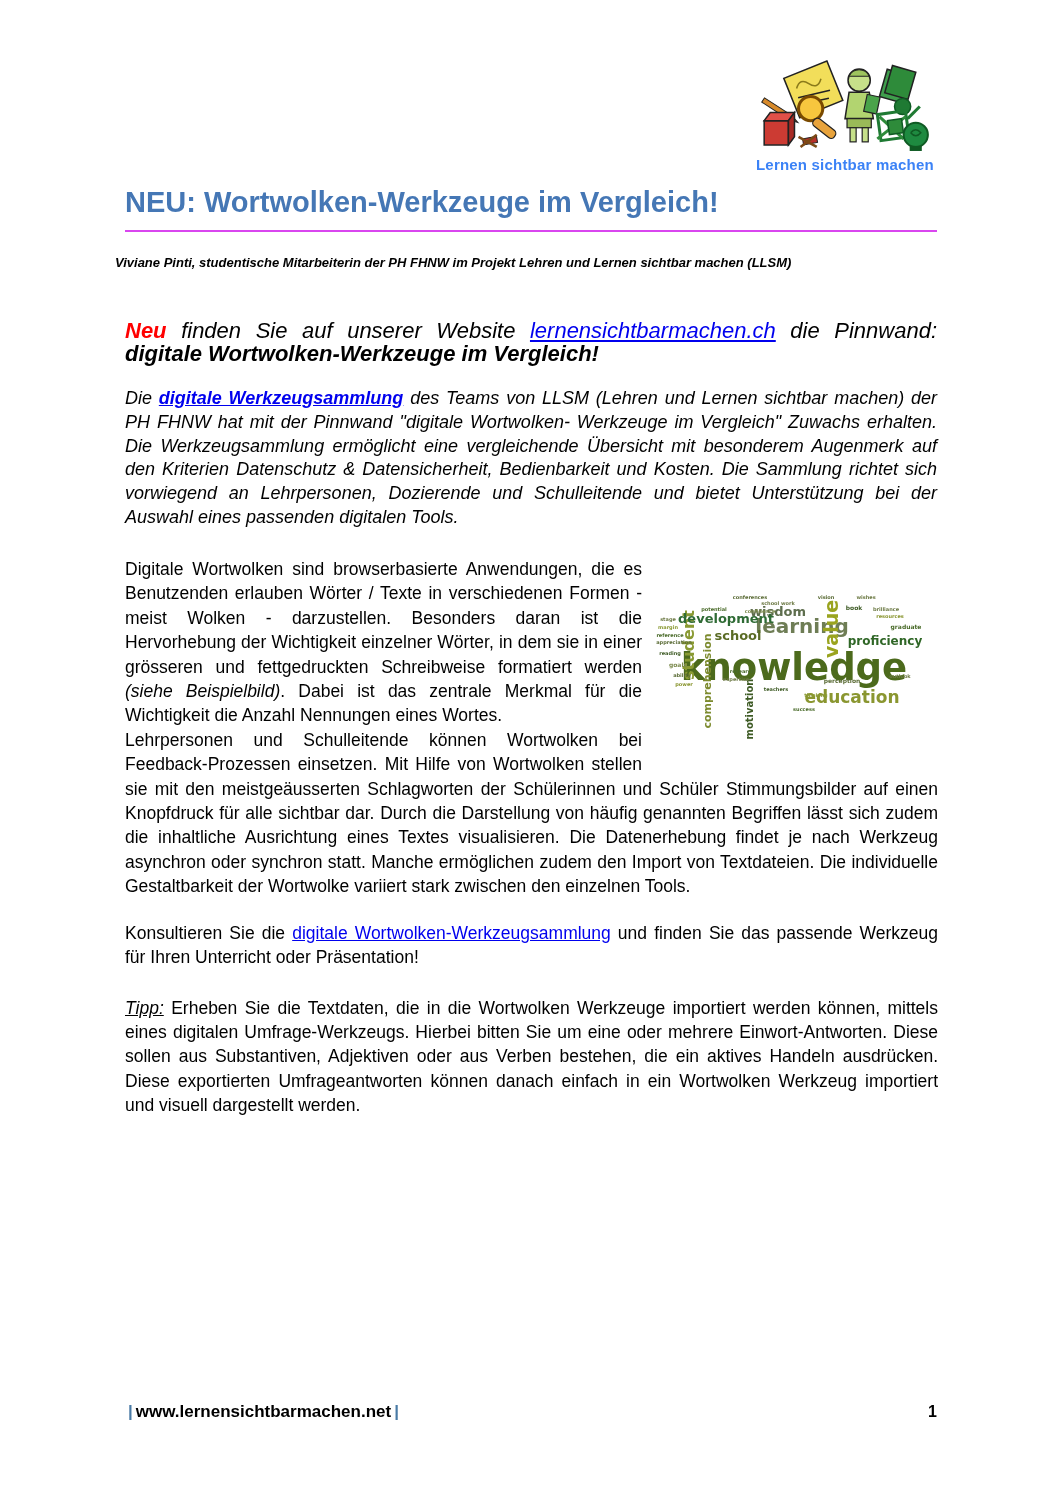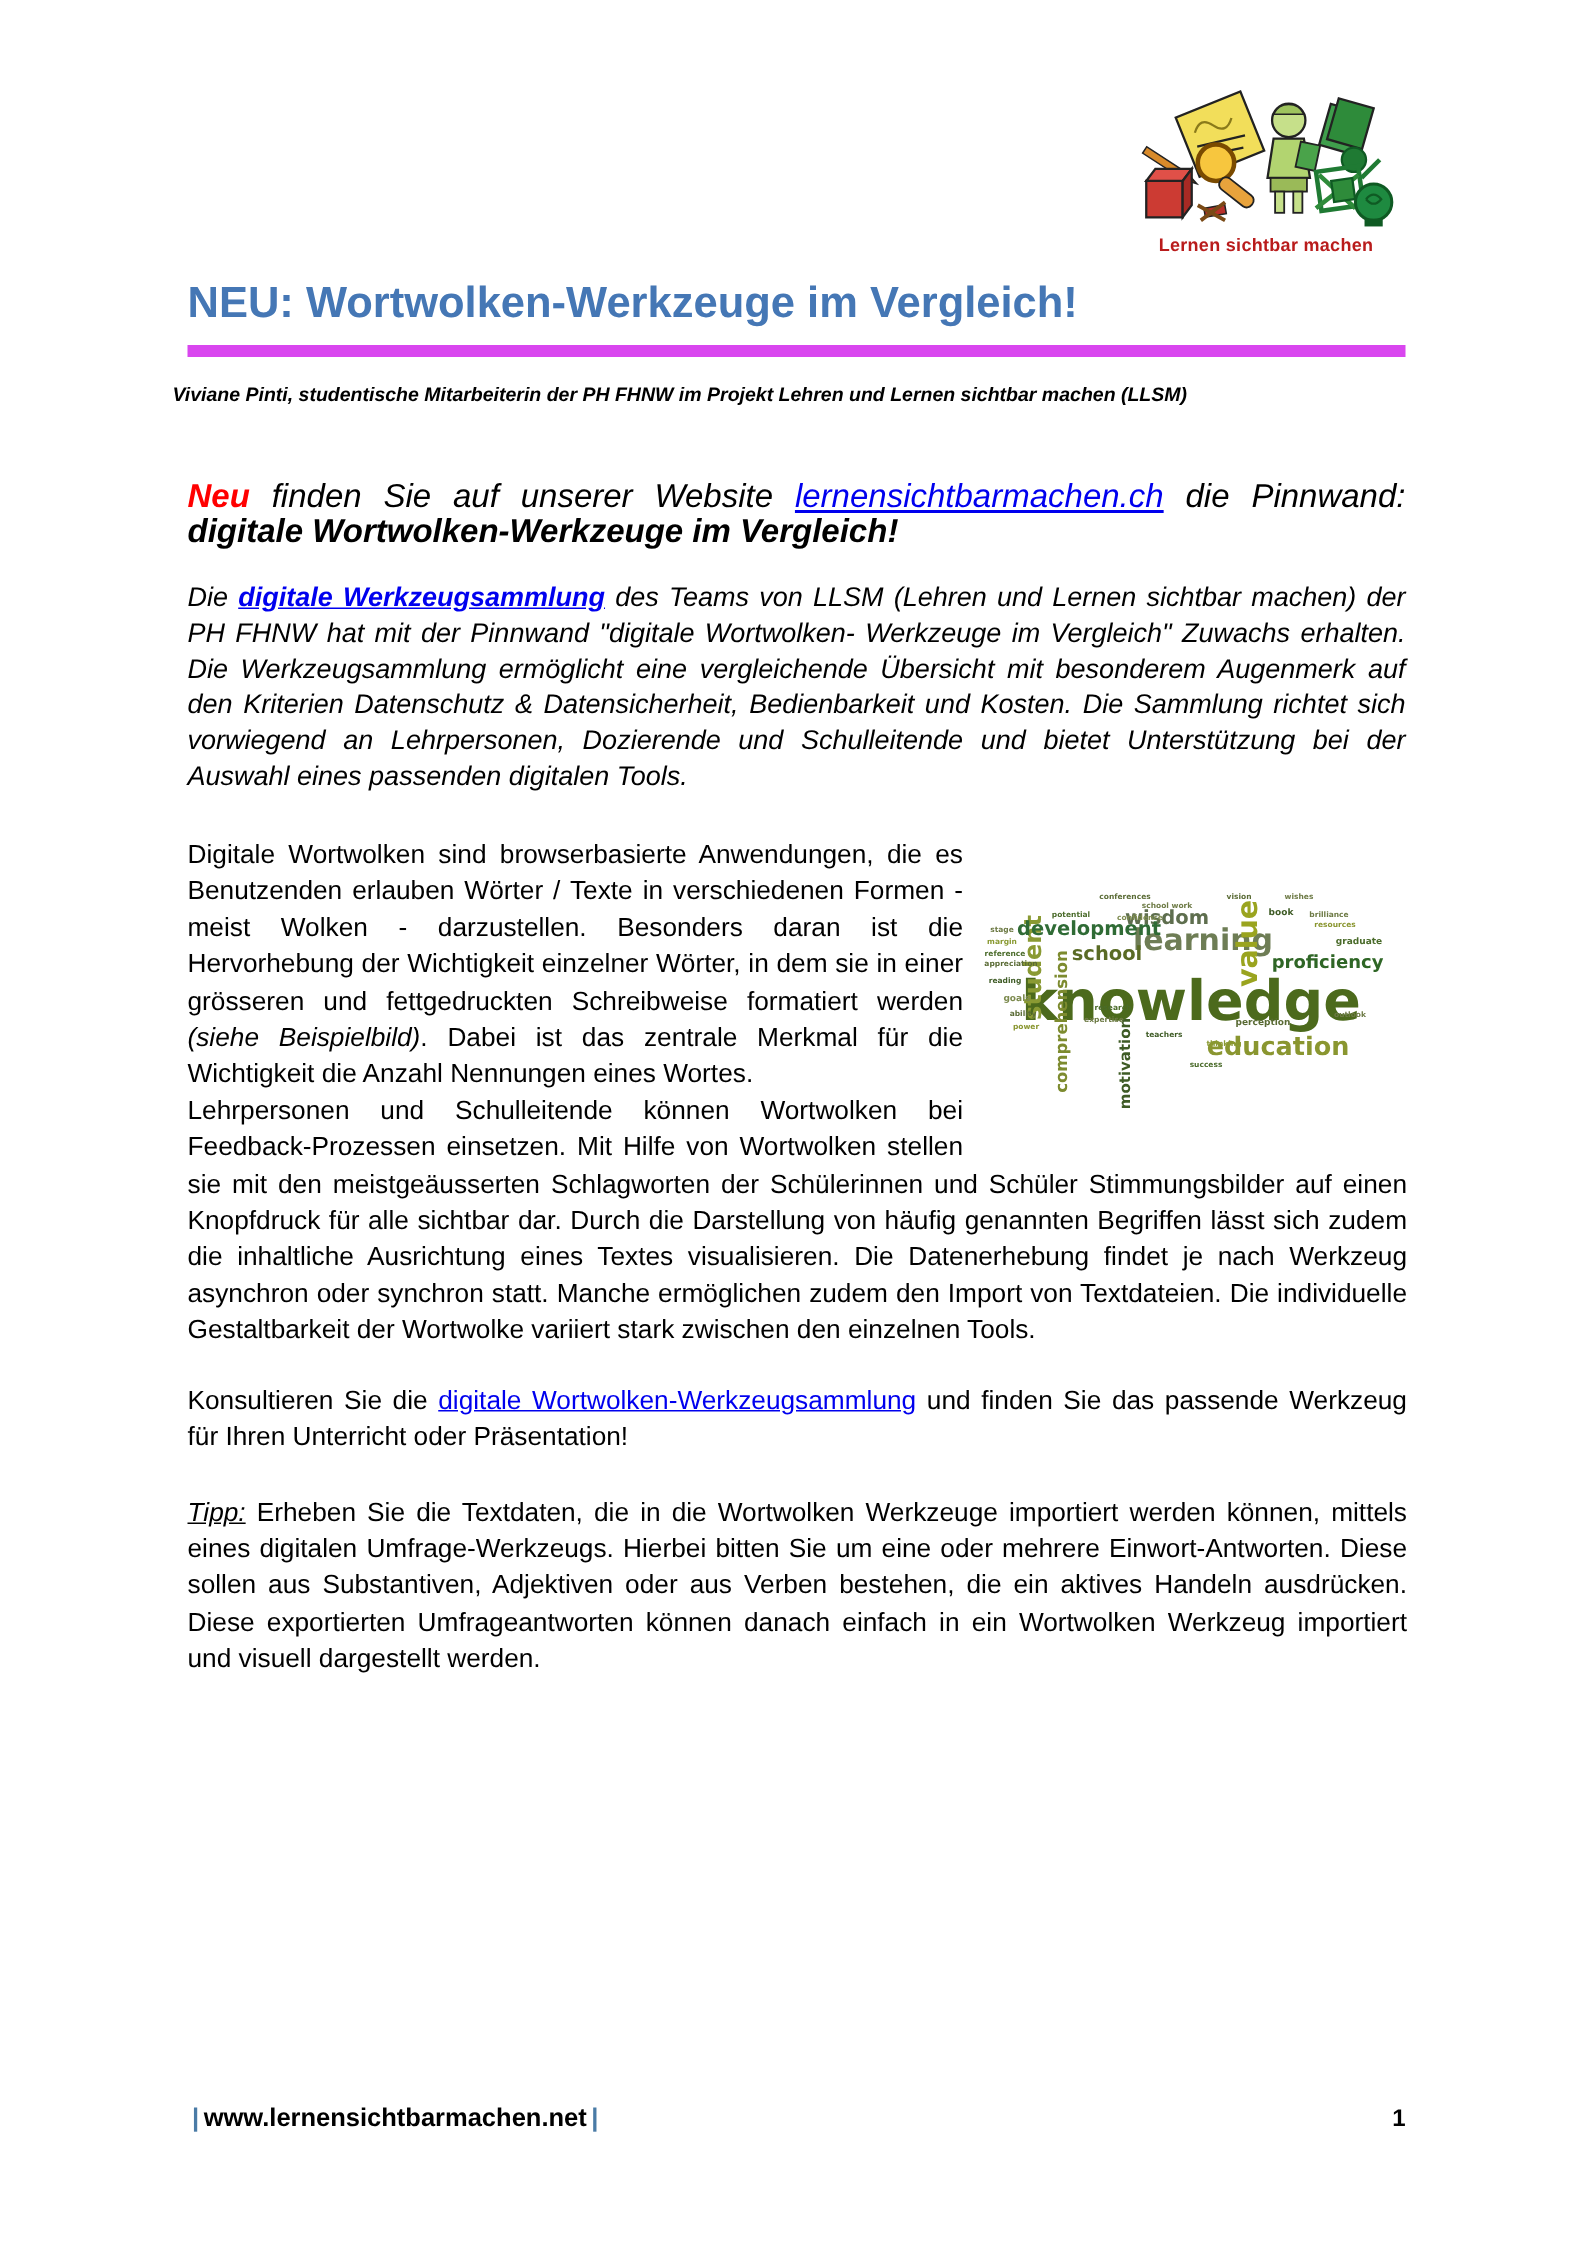--- a/index.html
+++ b/index.html
@@ -5,27 +5,27 @@
   html,body{margin:0;padding:0;}
   body{
     width:1058px;height:1497px;position:relative;background:#ffffff;
     font-family:"Liberation Sans",sans-serif;color:#000;overflow:hidden;
   }
   .abs{position:absolute;}
 
   
   .logo{left:756px;top:58px;width:176px;text-align:center;}
   .logo svg{display:block;margin:0 auto;}
-  .logo-caption{font-weight:bold;font-size:12px;color:#b91c1c;margin-top:2px;letter-spacing:0.2px;white-space:nowrap;}
+  .logo-caption{font-weight:bold;font-size:15px;color:#3b82f6;margin-top:2px;letter-spacing:0.2px;white-space:nowrap;}
 
   
   .title{
     left:125px;top:186px;width:812px;
     font-size:29px;font-weight:bold;color:var(--title-blue,#4577b5);
-    border-bottom:8px solid #d946ef;padding-bottom:11px;margin:0;
+    border-bottom:2px solid #d946ef;padding-bottom:11px;margin:0;
   }
 
   .author{
     left:115px;top:253px;width:812px;
     font-size:13px;font-weight:bold;font-style:italic;line-height:20px;
   }
 
   .intro{
     left:125px;top:297px;width:812px;
     font-size:22px;font-style:italic;line-height:23.4px;text-align:justify;

